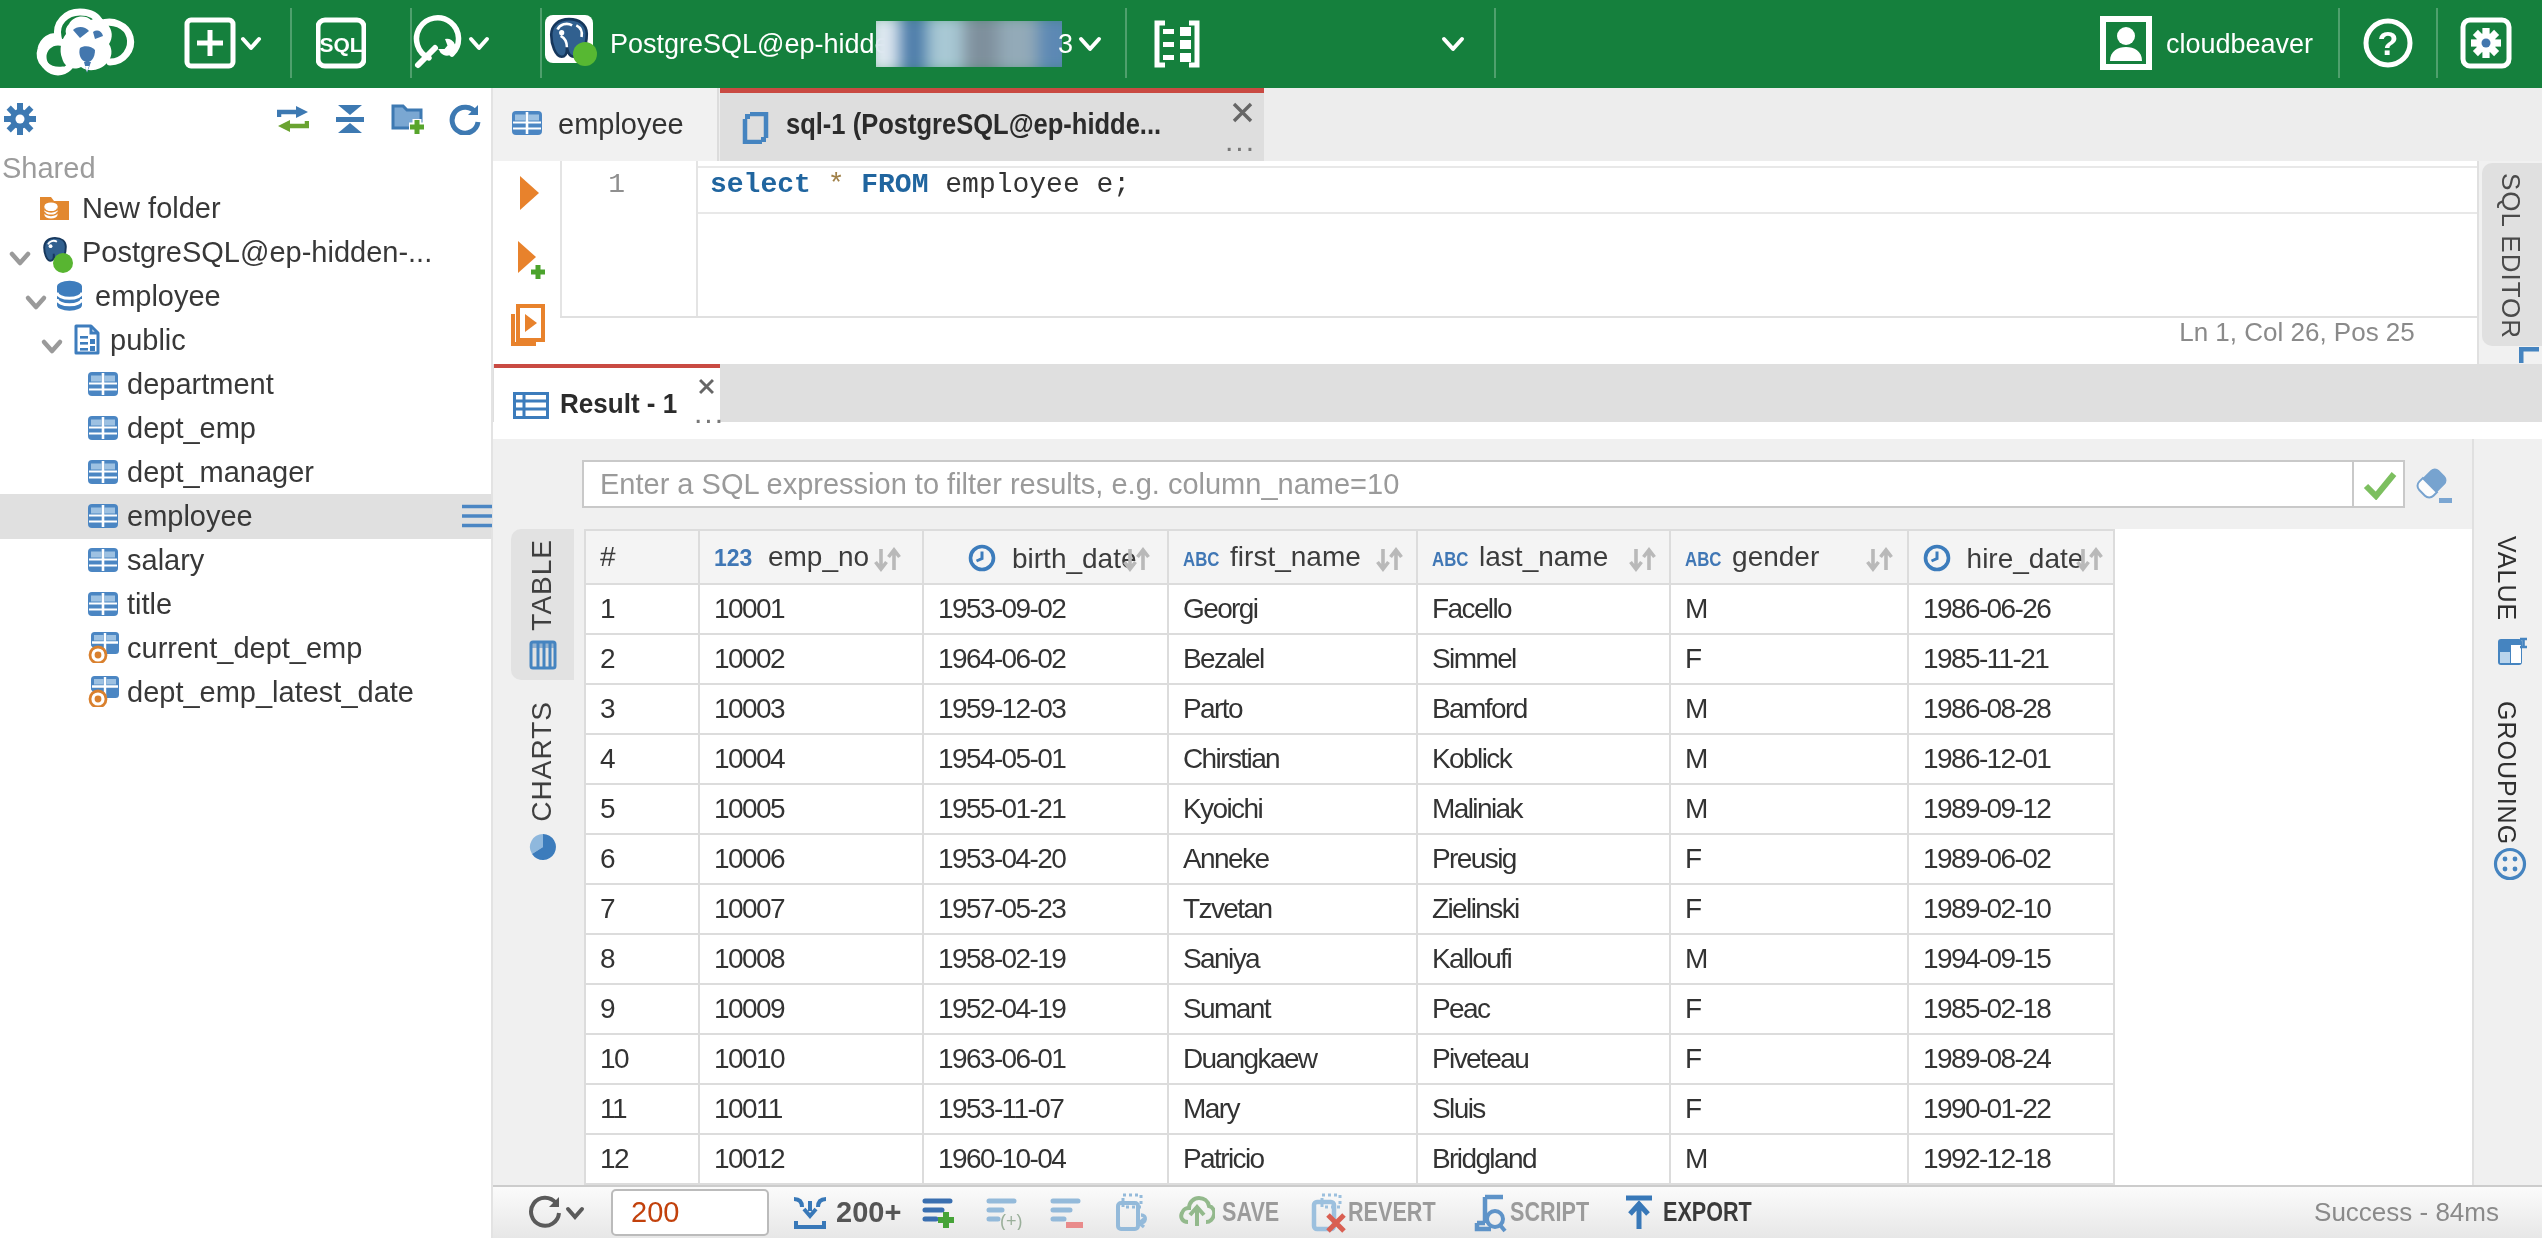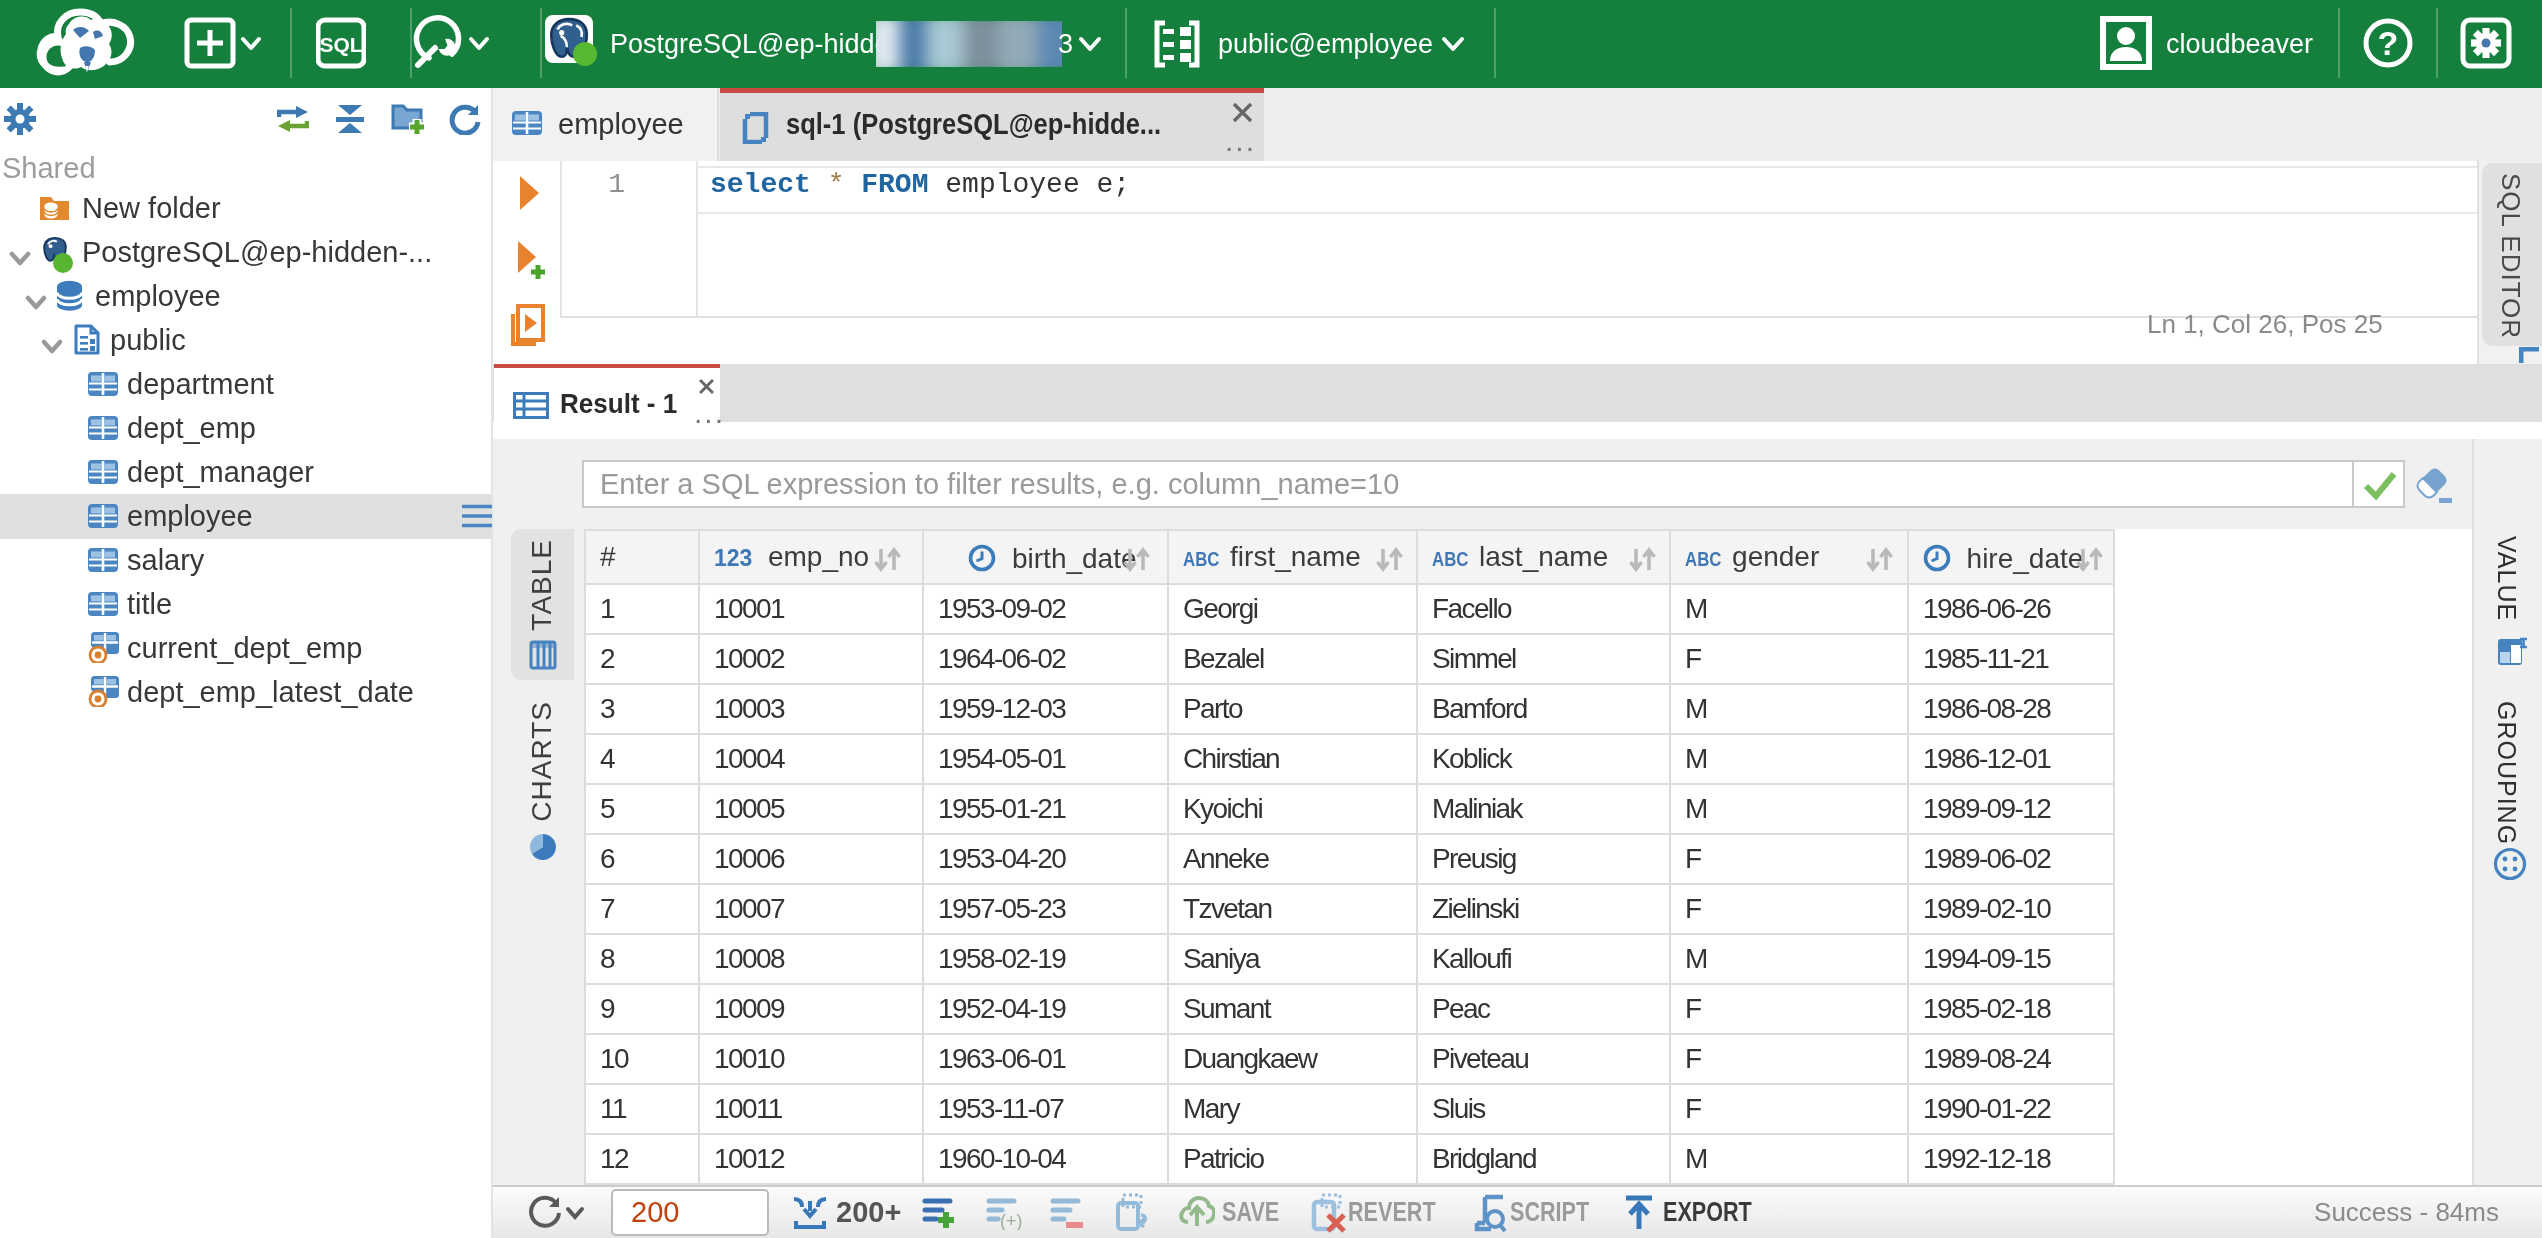--- a/index.html
+++ b/index.html
@@ -111,21 +111,20 @@
     <svg class="abs" style="left:1153px;top:19px" width="48" height="50" viewBox="0 0 48 50">
       <path d="M12 4 H4 V46 H12" fill="none" stroke="#fff" stroke-width="5"></path>
       <path d="M36 4 H44 V46 H36" fill="none" stroke="#fff" stroke-width="5"></path>
       <rect x="27" y="8" width="11" height="9" fill="#fff"></rect>
       <rect x="27" y="21" width="11" height="9" fill="#fff"></rect>
       <rect x="27" y="34" width="11" height="9" fill="#fff"></rect>
       <rect x="10" y="10" width="11" height="5" fill="#fff"></rect>
       <rect x="10" y="23" width="11" height="5" fill="#fff"></rect>
       <rect x="10" y="36" width="11" height="5" fill="#fff"></rect>
     </svg>
-    <div class="htxt" style="left:1218px">public@employee</div>
     <svg class="chev" style="left:1440px;top:31px" viewBox="0 0 26 26">
         <path d="M4 8 L13 18 L22 8" fill="none" stroke="#fff" stroke-width="4" stroke-linecap="round" stroke-linejoin="round"></path>
       </svg>
     <div class="hsep" style="left:1494px"></div>
 
     <svg class="abs" style="left:2100px;top:16px" width="52" height="54" viewBox="0 0 52 54">
       <rect x="3" y="3" width="46" height="48" fill="none" stroke="#fff" stroke-width="6"></rect>
       <circle cx="26" cy="20" r="9" fill="#fff"></circle>
       <path d="M10 45 C10 35 18 31 26 31 C34 31 42 35 42 45 Z" fill="#fff"></path>
     </svg>
@@ -369,21 +368,21 @@
         <path d="M2 2 L20 18 L2 34 Z" fill="#e8822c"></path>
         <path d="M22 26 V40 M15 33 H29" stroke="#4ba32c" stroke-width="5"></path>
       </svg>
     <svg class="abs" style="left:17px;top:139px" width="36" height="46" viewBox="0 0 36 46">
       <path d="M8 6 H33 V40 H8 Z" fill="none" stroke="#e8822c" stroke-width="4"></path>
       <path d="M3 14 V44 H26" fill="none" stroke="#e8822c" stroke-width="4"></path>
       <path d="M15 14 L27 23 L15 32 Z" fill="#e8822c"></path>
     </svg>
 
     <div class="abs" style="left:67px;top:155px;width:1917px;height:2px;background:#e0e0e0;"></div>
-    <div class="abs" style="left:1654px;top:148px;width:300px;text-align:left;font-size:26px;color:#8a8a8a;">Ln 1, Col 26, Pos 25</div>
+    <div class="abs" style="left:1654px;top:156px;width:300px;text-align:center;font-size:26px;color:#8a8a8a;">Ln 1, Col 26, Pos 25</div>
   </div>
   <div id="rightstrip-ed">
     <div class="abs" style="left:3px;top:2px;width:62px;height:183px;background:#e0e0e0;border-radius:10px 0 0 10px;"></div>
     <div class="vtext abs" style="left:16px;top:12px;">SQL EDITOR</div>
     <svg class="abs" style="left:40px;top:186px" width="22" height="18" viewBox="0 0 22 18">
         <path d="M2 16 V2 H20" fill="none" stroke="#4584c0" stroke-width="5"></path>
       </svg>
   </div>
   <div id="resulttabs">
     <div class="abs" style="left:1px;top:0;width:226px;height:4px;background:#c94a42;"></div>

